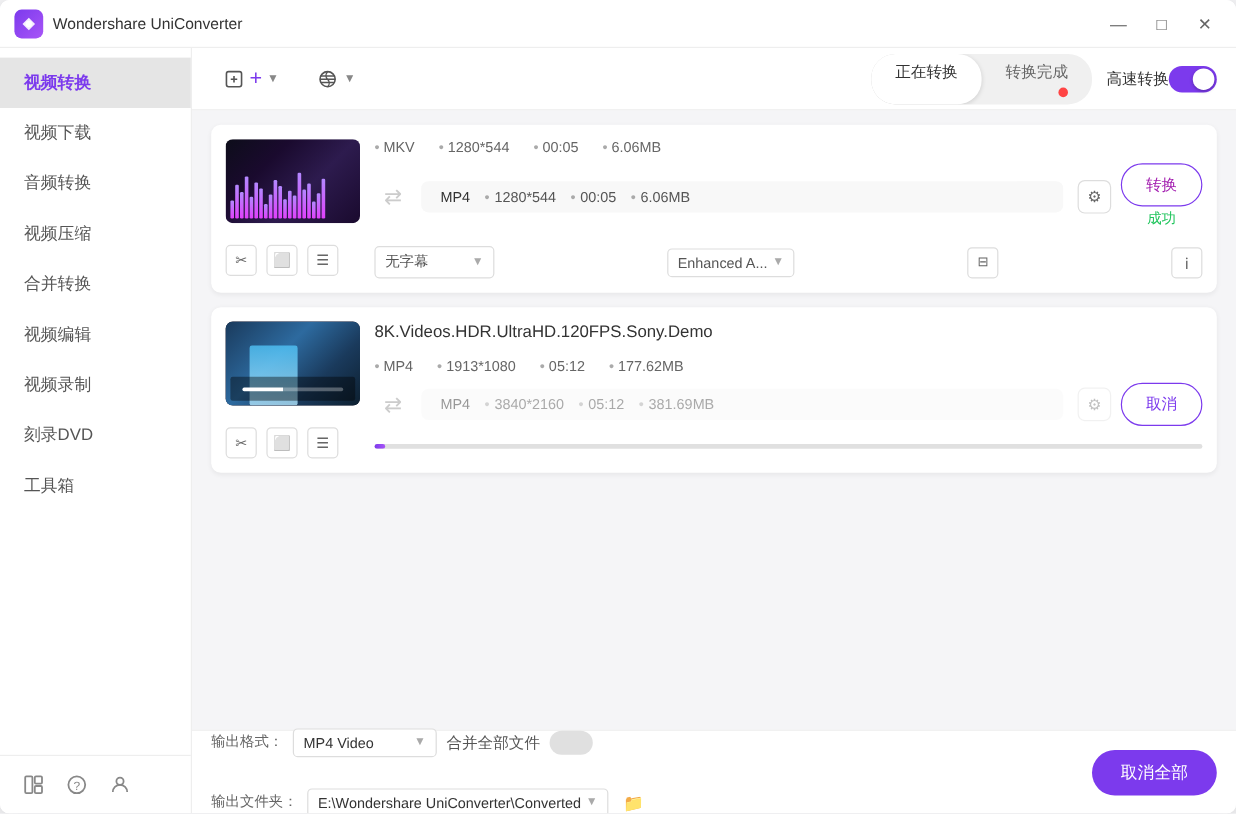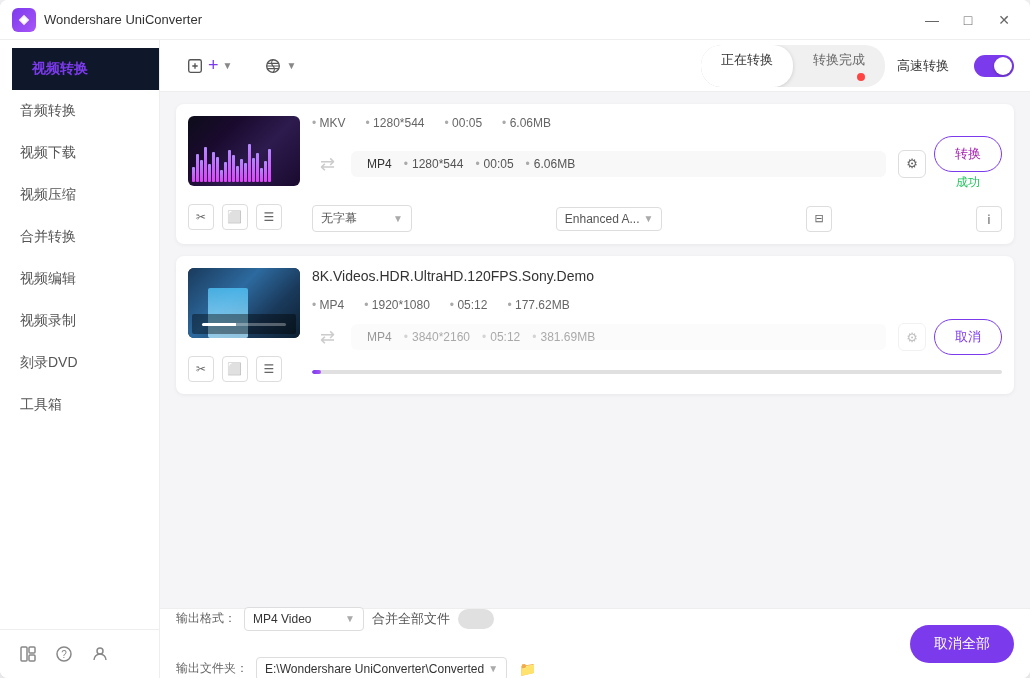--- a/index.html
+++ b/index.html
@@ -15,42 +15,42 @@
     .title-bar-controls { display: flex; gap: 8px; }
     .title-bar-btn { width: 28px; height: 28px; border: none; background: transparent; cursor: pointer; border-radius: 4px; display: flex; align-items: center; justify-content: center; color: #666; font-size: 14px; }
     
     
     .main-layout { display: flex; flex: 1; overflow: hidden; }
     
     
     .sidebar { width: 160px; background: #fff; border-right: 1px solid #eee; display: flex; flex-direction: column; flex-shrink: 0; }
     .sidebar-nav { flex: 1; padding: 8px 0; }
     .sidebar-item { padding: 12px 20px; cursor: pointer; font-size: 14px; color: #555; border-radius: 0; transition: background 0.15s; }
-    .sidebar-item.active { background: #0f172a; color: #7c3aed; font-weight: 600; margin-left: 12px; }
+    .sidebar-item.active { background: #e5e5e5; color: #7c3aed; font-weight: 600; }
     .sidebar-footer { display: flex; gap: 12px; padding: 12px 16px; border-top: 1px solid #eee; align-items: center; }
     .sidebar-footer-icon { width: 24px; height: 24px; display: flex; align-items: center; justify-content: center; cursor: pointer; color: #888; border-radius: 4px; }
     
     
     .content { flex: 1; display: flex; flex-direction: column; background: #f5f5f7; overflow: hidden; }
     
     
     .toolbar { height: 52px; background: #fff; display: flex; align-items: center; padding: 0 16px; border-bottom: 1px solid #eee; gap: 12px; flex-shrink: 0; }
     .toolbar-btn { display: flex; align-items: center; gap: 4px; padding: 6px 10px; border: none; background: transparent; cursor: pointer; color: #555; border-radius: 6px; font-size: 13px; }
     .toolbar-btn svg { width: 18px; height: 18px; }
     .toolbar-btn-arrow { font-size: 10px; color: #888; }
     .toolbar-spacer { flex: 1; }
     
     
     .status-toggle { display: flex; border-radius: 20px; background: #f0f0f0; overflow: hidden; }
     .status-option { padding: 6px 20px; font-size: 13px; cursor: pointer; color: #666; }
     .status-option.active { background: #fff; border-radius: 20px; box-shadow: 0 1px 4px rgba(0,0,0,0.15); color: #333; }
     .status-dot { width: 8px; height: 8px; background: #ff4444; border-radius: 50%; margin-left: 4px; display: inline-block; }
     
     
-    .speed-area { display: flex; align-items: center; gap: 25px; font-size: 13px; color: #333; }
+    .speed-area { display: flex; align-items: center; gap: 0; font-size: 13px; color: #333; }
     .toggle-switch { width: 40px; height: 22px; background: #7c3aed; border-radius: 11px; position: relative; cursor: pointer; }
     .toggle-switch::after { content: ''; width: 18px; height: 18px; background: white; border-radius: 50%; position: absolute; top: 2px; right: 2px; box-shadow: 0 1px 3px rgba(0,0,0,0.3); }
     
     
     .file-list { flex: 1; overflow-y: auto; padding: 12px 16px; display: flex; flex-direction: column; gap: 12px; }
     
     
     .file-card { background: #fff; border-radius: 8px; padding: 12px; box-shadow: 0 1px 4px rgba(0,0,0,0.06); }
     .thumbnail { width: 112px; height: 70px; border-radius: 6px; overflow: hidden; flex-shrink: 0; position: relative; background: #1a1a2e; }
     .thumbnail-img1 { width: 100%; height: 100%; background: linear-gradient(135deg, #0d0d1a 0%, #1a0a2e 30%, #2d1b4e 60%, #1a0a2e 100%); display: flex; align-items: flex-end; padding: 4px; }
@@ -131,22 +131,22 @@
       <button class="title-bar-btn">□</button>
       <button class="title-bar-btn close-btn">✕</button>
     </div>
   </div>
 
   <div class="main-layout">
 
     <div class="sidebar">
       <div class="sidebar-nav">
         <div class="sidebar-item active">视频转换</div>
+        <div class="sidebar-item">视频下载</div>
         <div class="sidebar-item">音频转换</div>
-        <div class="sidebar-item">视频下载</div>
         <div class="sidebar-item">视频压缩</div>
         <div class="sidebar-item">合并转换</div>
         <div class="sidebar-item">视频编辑</div>
         <div class="sidebar-item">视频录制</div>
         <div class="sidebar-item">刻录DVD</div>
         <div class="sidebar-item">工具箱</div>
       </div>
       <div class="sidebar-footer">
         <div class="sidebar-footer-icon">
           <svg width="18" height="18" viewBox="0 0 18 18" fill="none">
@@ -292,21 +292,21 @@
                 <div class="thumb-ctrl-btn">⬜</div>
                 <div class="thumb-ctrl-btn">☰</div>
               </div>
             </div>
             <div class="card-right">
               <div class="file-name-row">
                 <span class="file-name">8K.Videos.HDR.UltraHD.120FPS.Sony.Demo</span>
               </div>
               <div class="file-meta">
                 <span>MP4</span>
-                <span>1920*1080</span>
+                <span>1913*1080</span>
                 <span>05:12</span>
                 <span>177.62MB</span>
               </div>
               <div class="output-convert-row">
                 <div class="convert-arrow">⇄</div>
                 <div class="output-info" style="opacity:0.5;">
                   <span style="font-weight:500;color:#333;">MP4</span>
                   <span>3840*2160</span>
                   <span>05:12</span>
                   <span>381.69MB</span>

